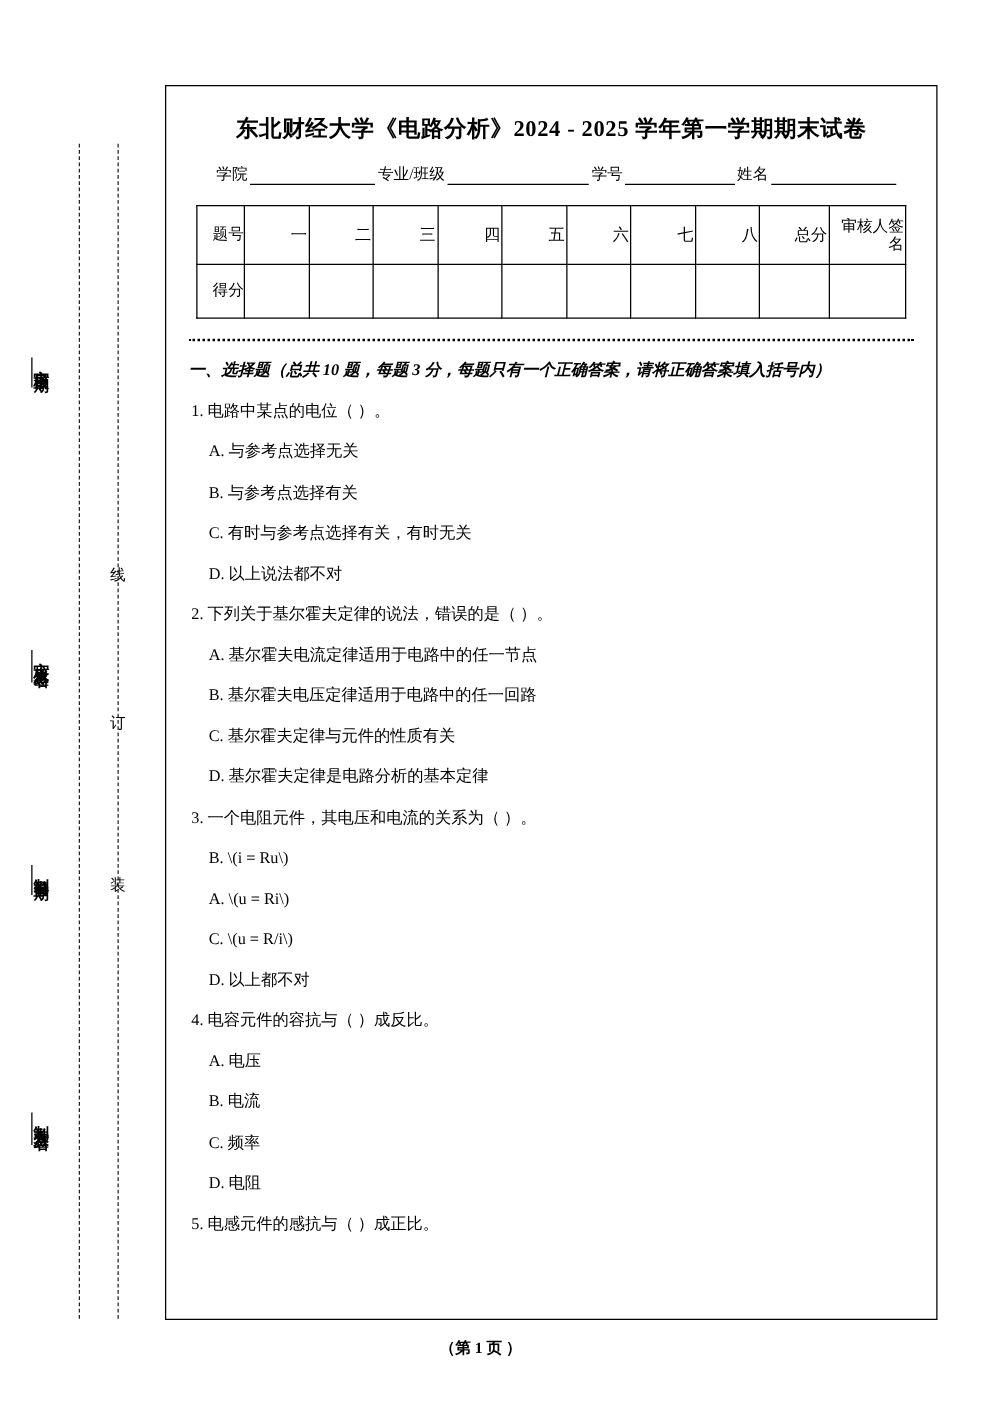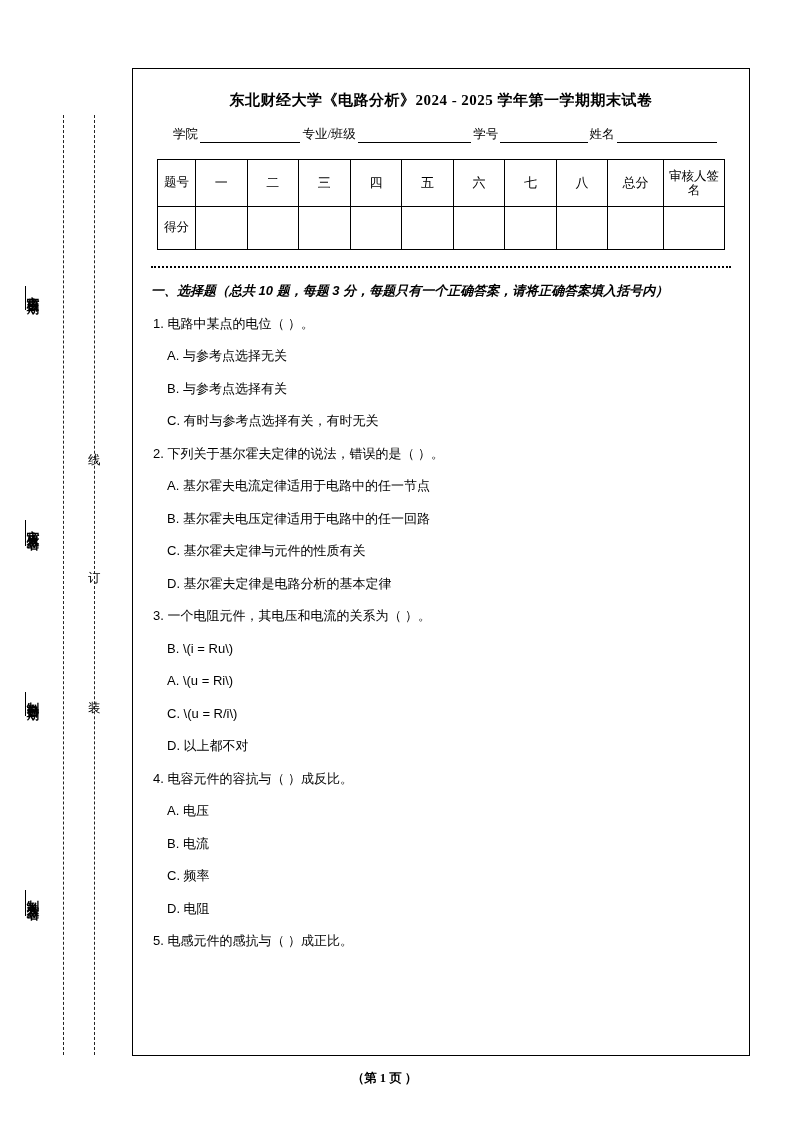--- a/index.html
+++ b/index.html
@@ -70,21 +70,21 @@
     top: 68px;
     width: 618px;
     height: 988px;
     border: 1px solid #000;
     box-sizing: border-box;
     padding: 14px 18px 0 18px;
   }
 
   .title {
     text-align: center;
-    font-size: 15px;
+    font-size: 18px;
     font-weight: bold;
     letter-spacing: 0.5px;
     margin: 8px 0 4px 0;
     font-family: "Liberation Serif", "DejaVu Serif", serif;
   }
 
   .info-row {
     margin-top: 16px;
     font-size: 12.5px;
     display: flex;
@@ -107,21 +107,21 @@
   
   table.score {
     margin: 16px auto 0 auto;
     border-collapse: collapse;
     width: 568px;
     font-size: 13px;
     font-family: "Liberation Serif", "DejaVu Serif", serif;
   }
   table.score td {
     border: 1px solid #000;
-    text-align: center;
+    text-align: right;
     vertical-align: middle;
     height: 22px;
   }
   td.hdr-stub {
     width: 38px;
     line-height: 1.05;
     font-size: 12.5px;
     padding: 2px 0;
   }
   td.num-cell { width: 50px; }
@@ -139,21 +139,21 @@
     margin: 16px 0 0 0;
     border-top: 2px dotted #000;
     height: 0;
   }
 
   
   .body {
     margin-top: 12px;
     font-size: 13px;
     line-height: 1.5;
-    font-family: Liberation Sans, sans-serif;
+    font-family: Liberation Serif, serif;
   }
   .section-head {
     font-weight: bold;
     font-style: italic;
     font-size: 13px;
     line-height: 1.75;
     margin-bottom: 6px;
     padding-right: 4px;
   }
   .q {
@@ -244,20 +244,21 @@
 
   <div class="dotted-div"></div>
 
   <div class="body">
     <div class="section-head">一、选择题（总共 10 题，每题 3 分，每题只有一个正确答案，请将正确答案填入括号内）</div>
 
     <div class="q">1. 电路中某点的电位（  ）。</div>
     <div class="opt">A. 与参考点选择无关</div>
     <div class="opt">B. 与参考点选择有关</div>
     <div class="opt">C. 有时与参考点选择有关，有时无关</div>
+    <div class="opt">D. 以上说法都不对</div>
 
     <div class="q">2. 下列关于基尔霍夫定律的说法，错误的是（  ）。</div>
     <div class="opt">A. 基尔霍夫电流定律适用于电路中的任一节点</div>
     <div class="opt">B. 基尔霍夫电压定律适用于电路中的任一回路</div>
     <div class="opt">C. 基尔霍夫定律与元件的性质有关</div>
     <div class="opt">D. 基尔霍夫定律是电路分析的基本定律</div>
 
     <div class="q">3. 一个电阻元件，其电压和电流的关系为（  ）。</div>
     <div class="opt">B. \(i = Ru\)</div>
     <div class="opt">A. \(u = Ri\)</div>

